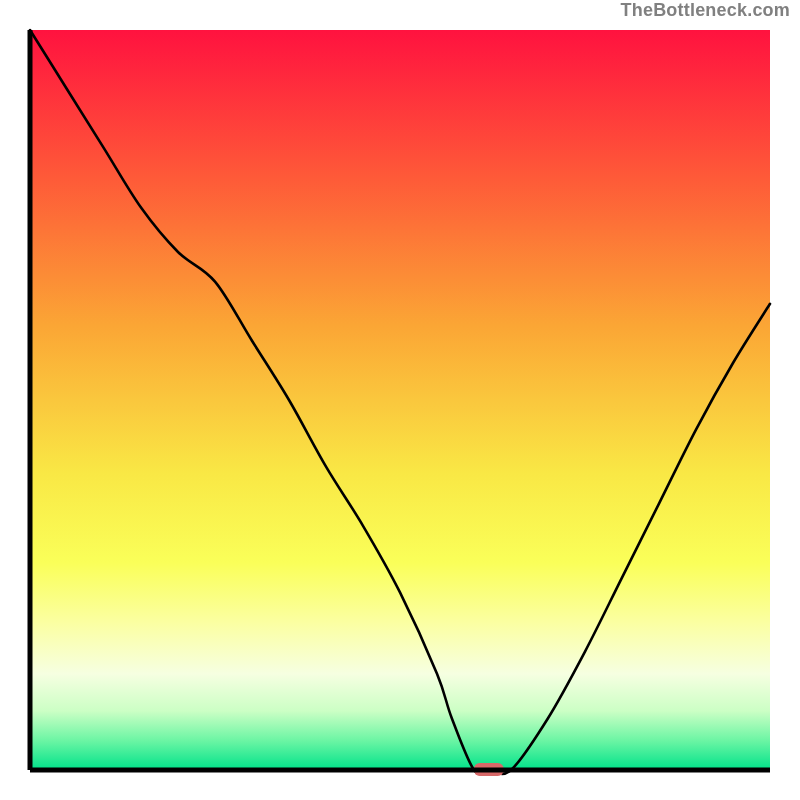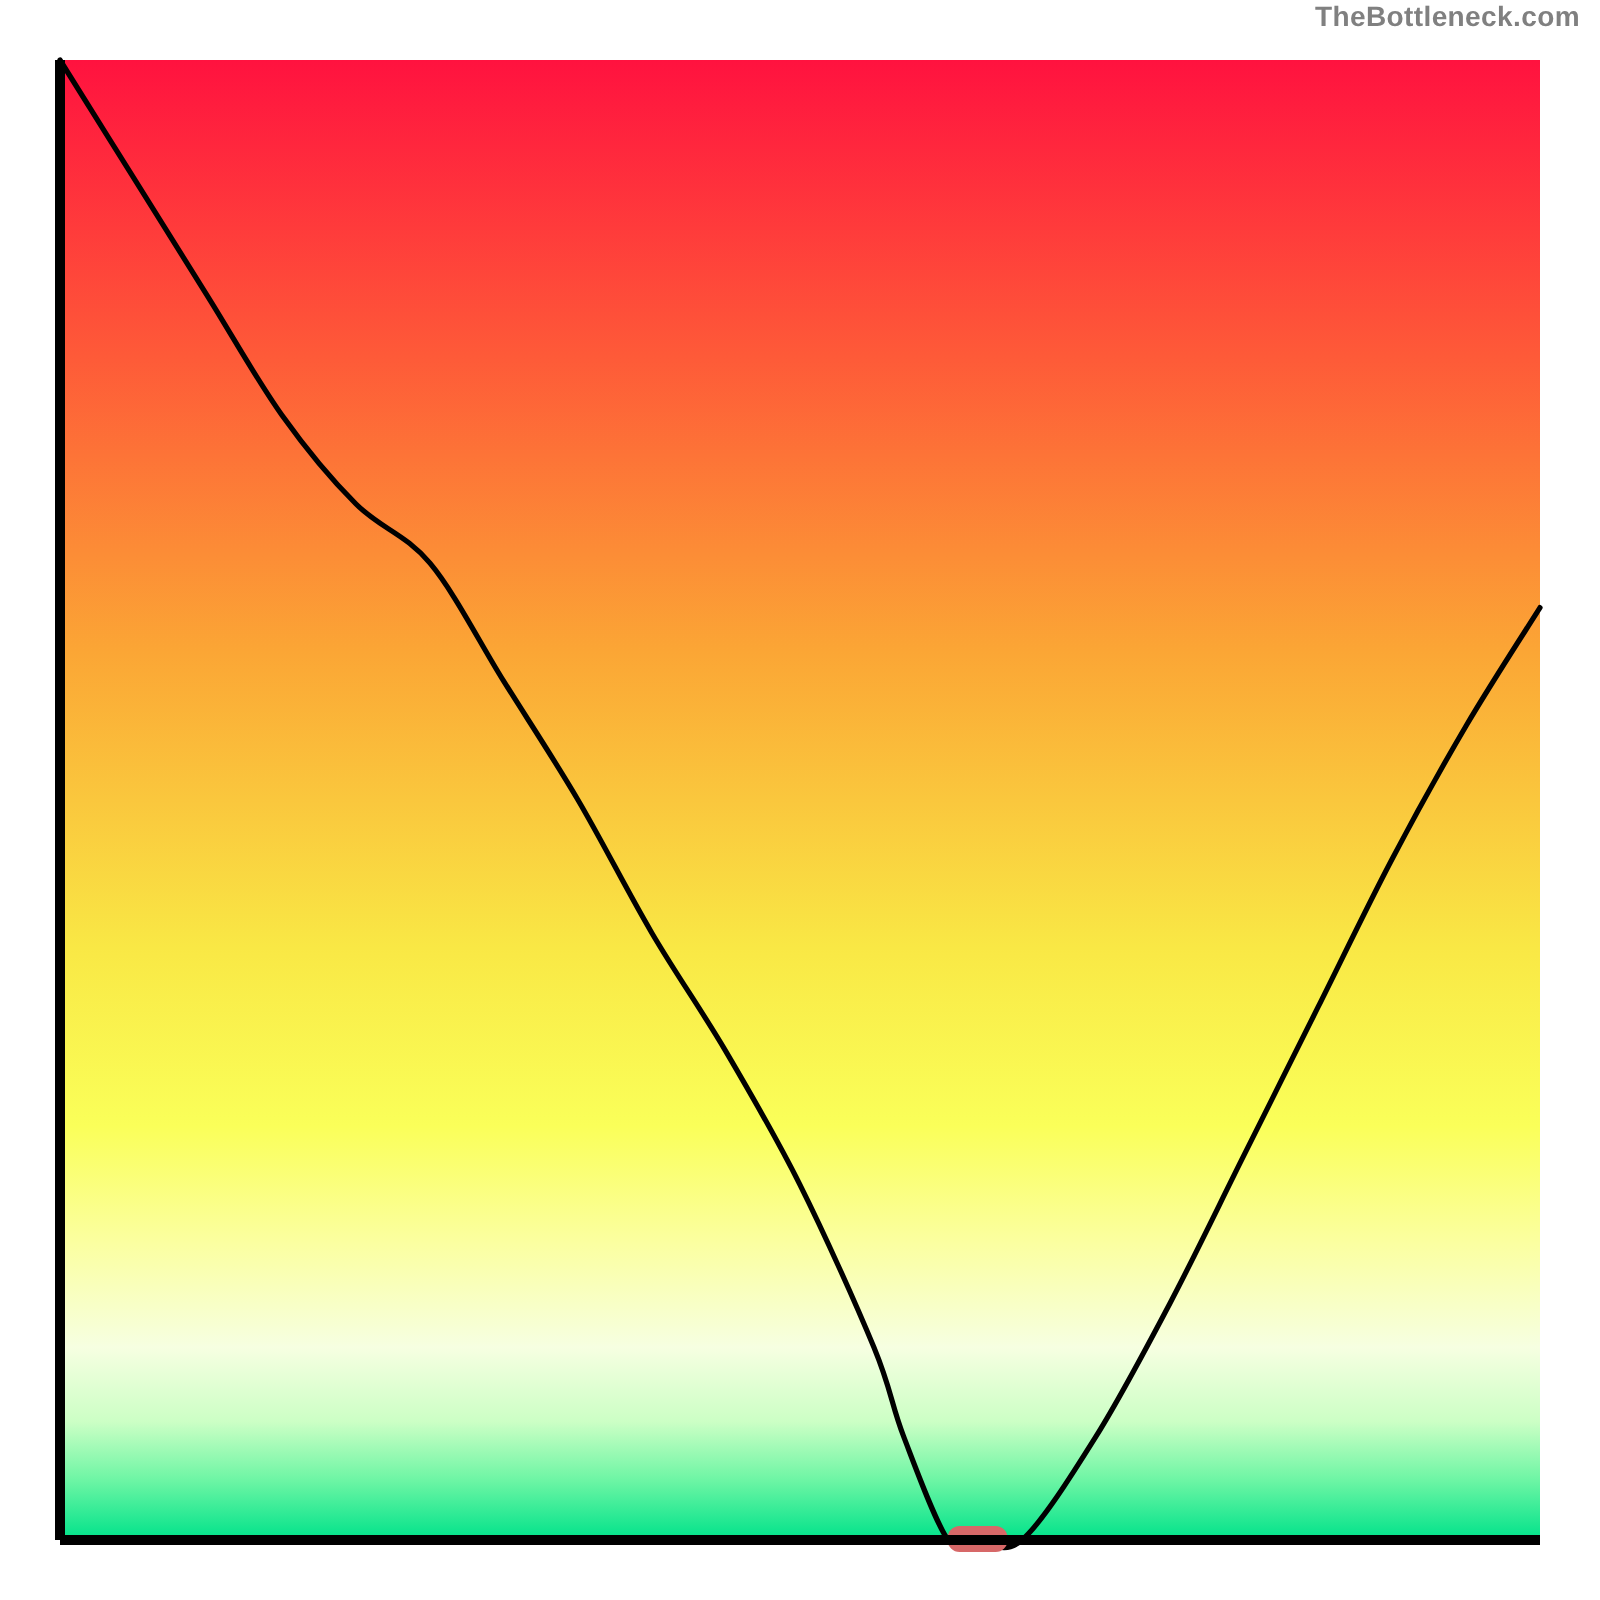--- a/index.html
+++ b/index.html
@@ -13,21 +13,21 @@
   .wrapper {
     position: relative;
     width: 800px;
     height: 800px;
   }
   .attribution {
     position: absolute;
     top: 0;
     right: 10px;
     color: #808080;
-    font-size: 14px;
+    font-size: 18px;
     font-weight: 600;
     letter-spacing: 0.2px;
   }
   svg {
     display: block;
   }
 </style>
 </head>
 <body>
 <div class="wrapper">

